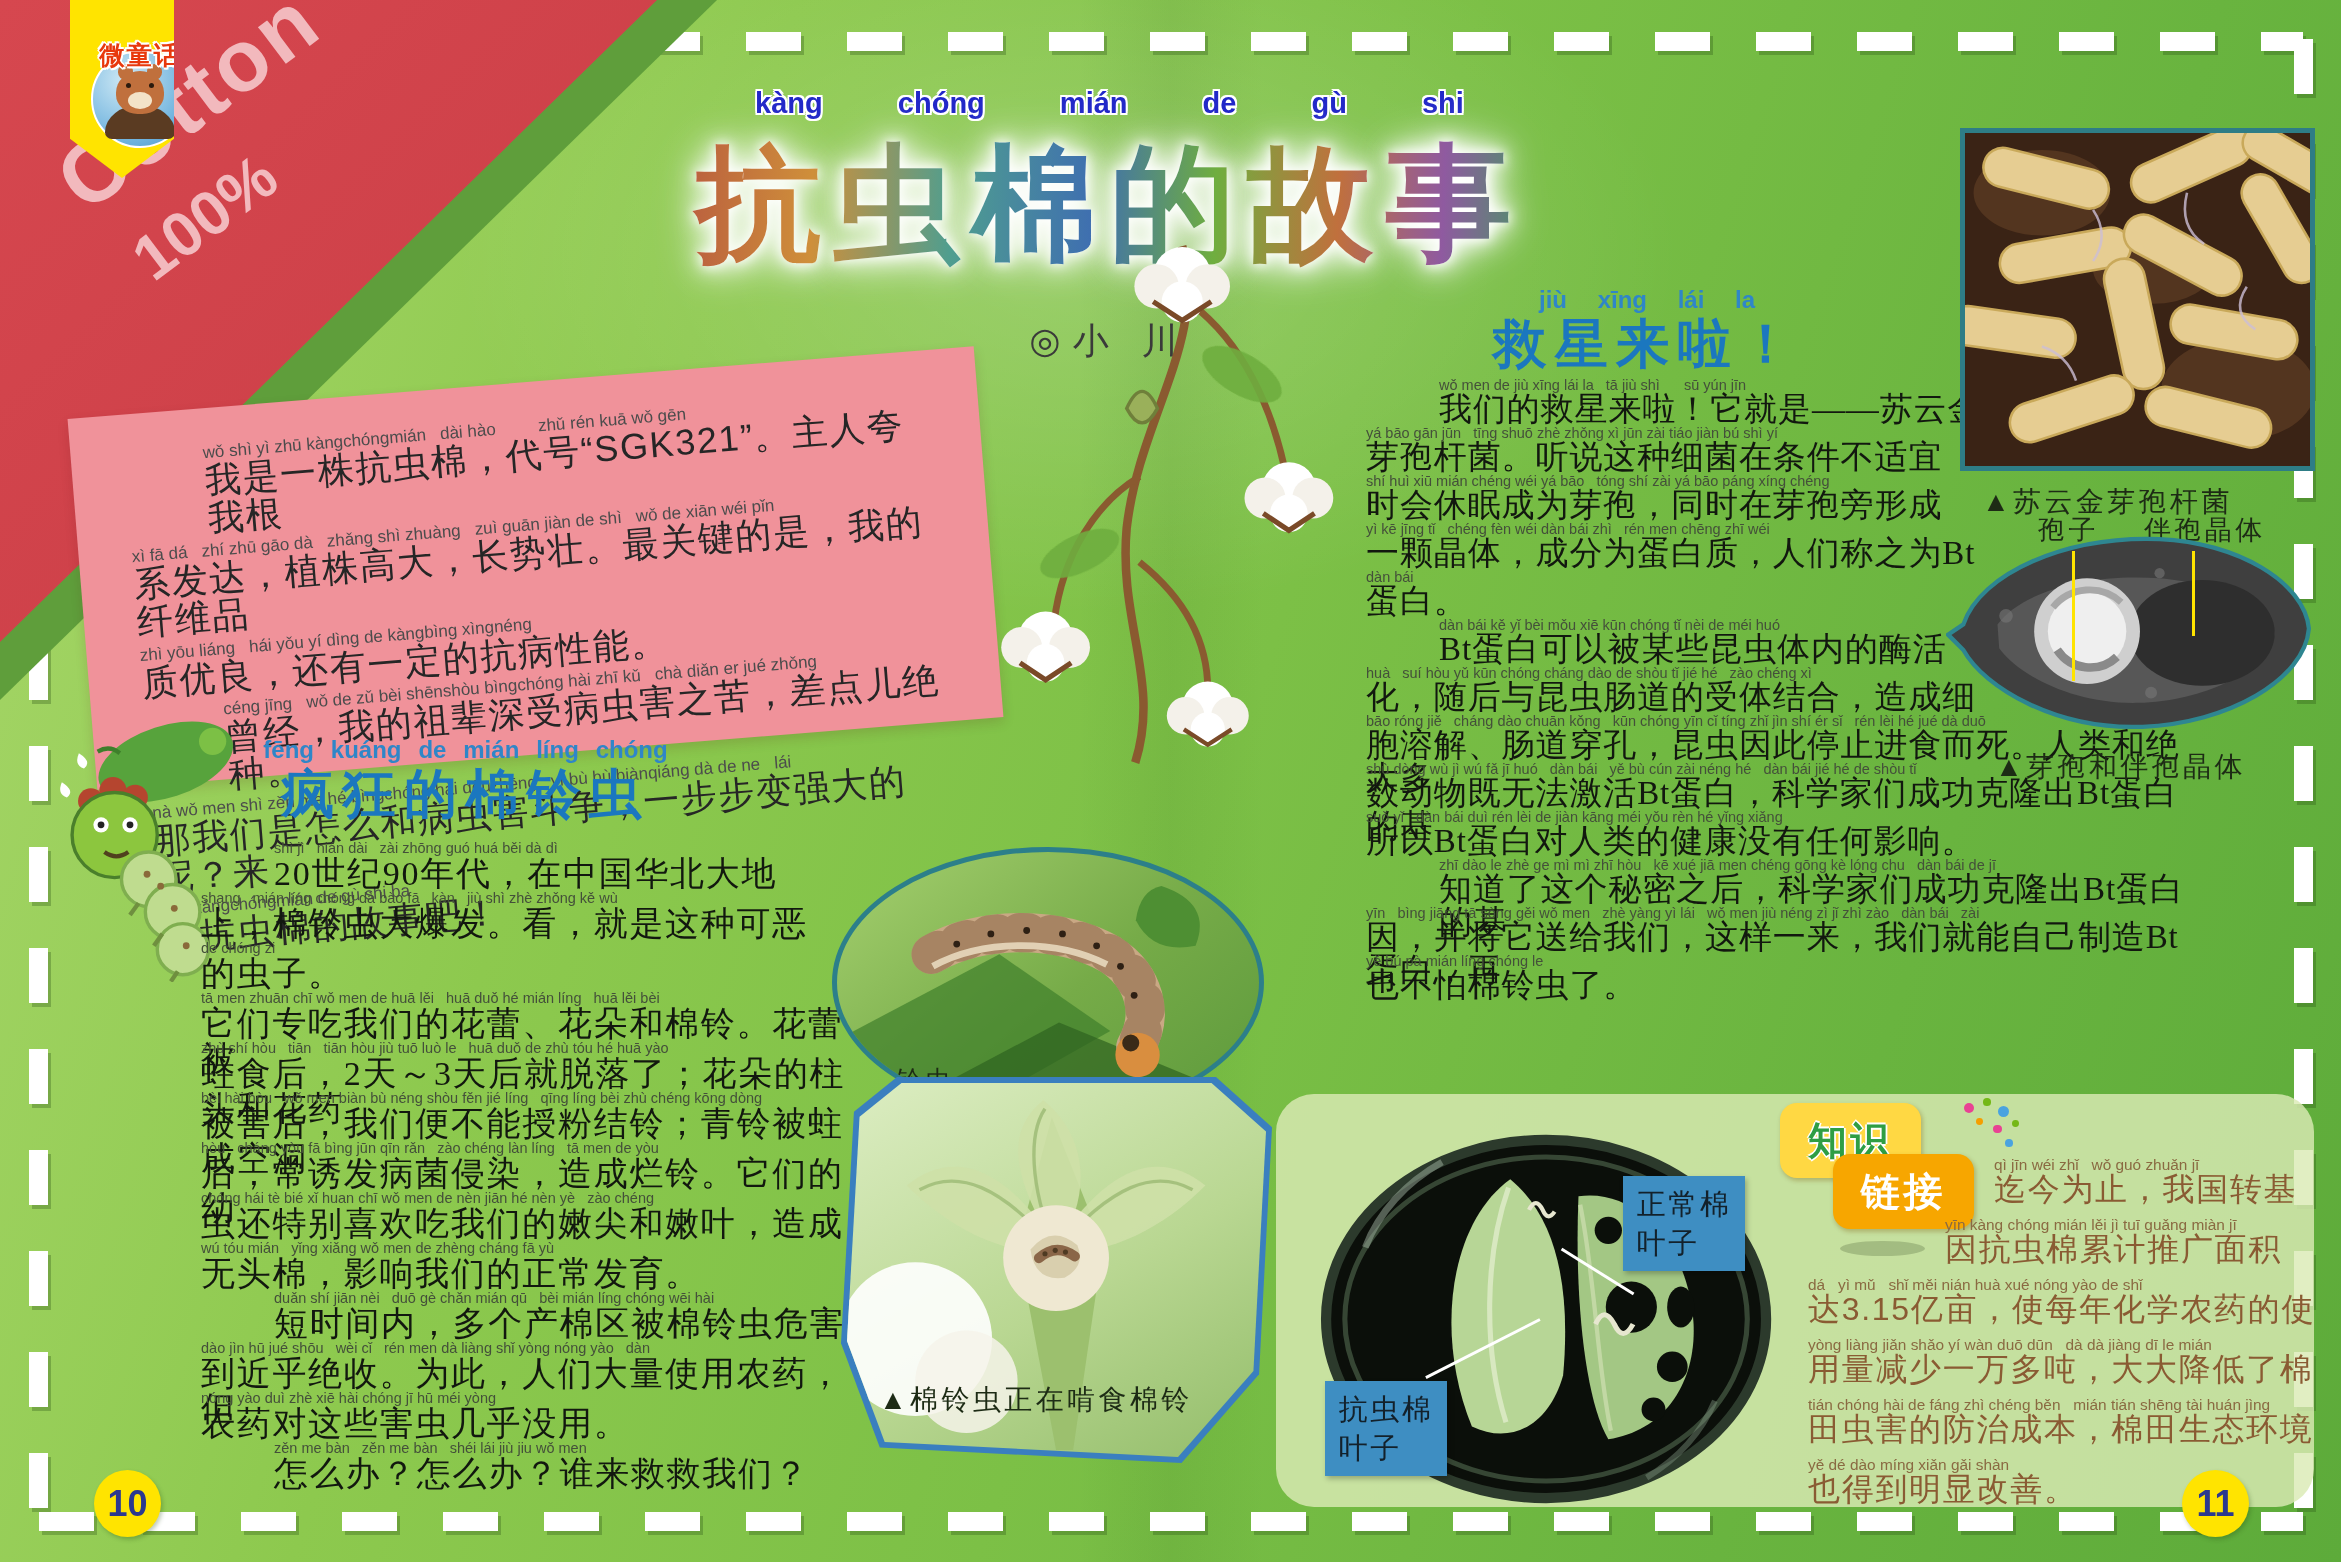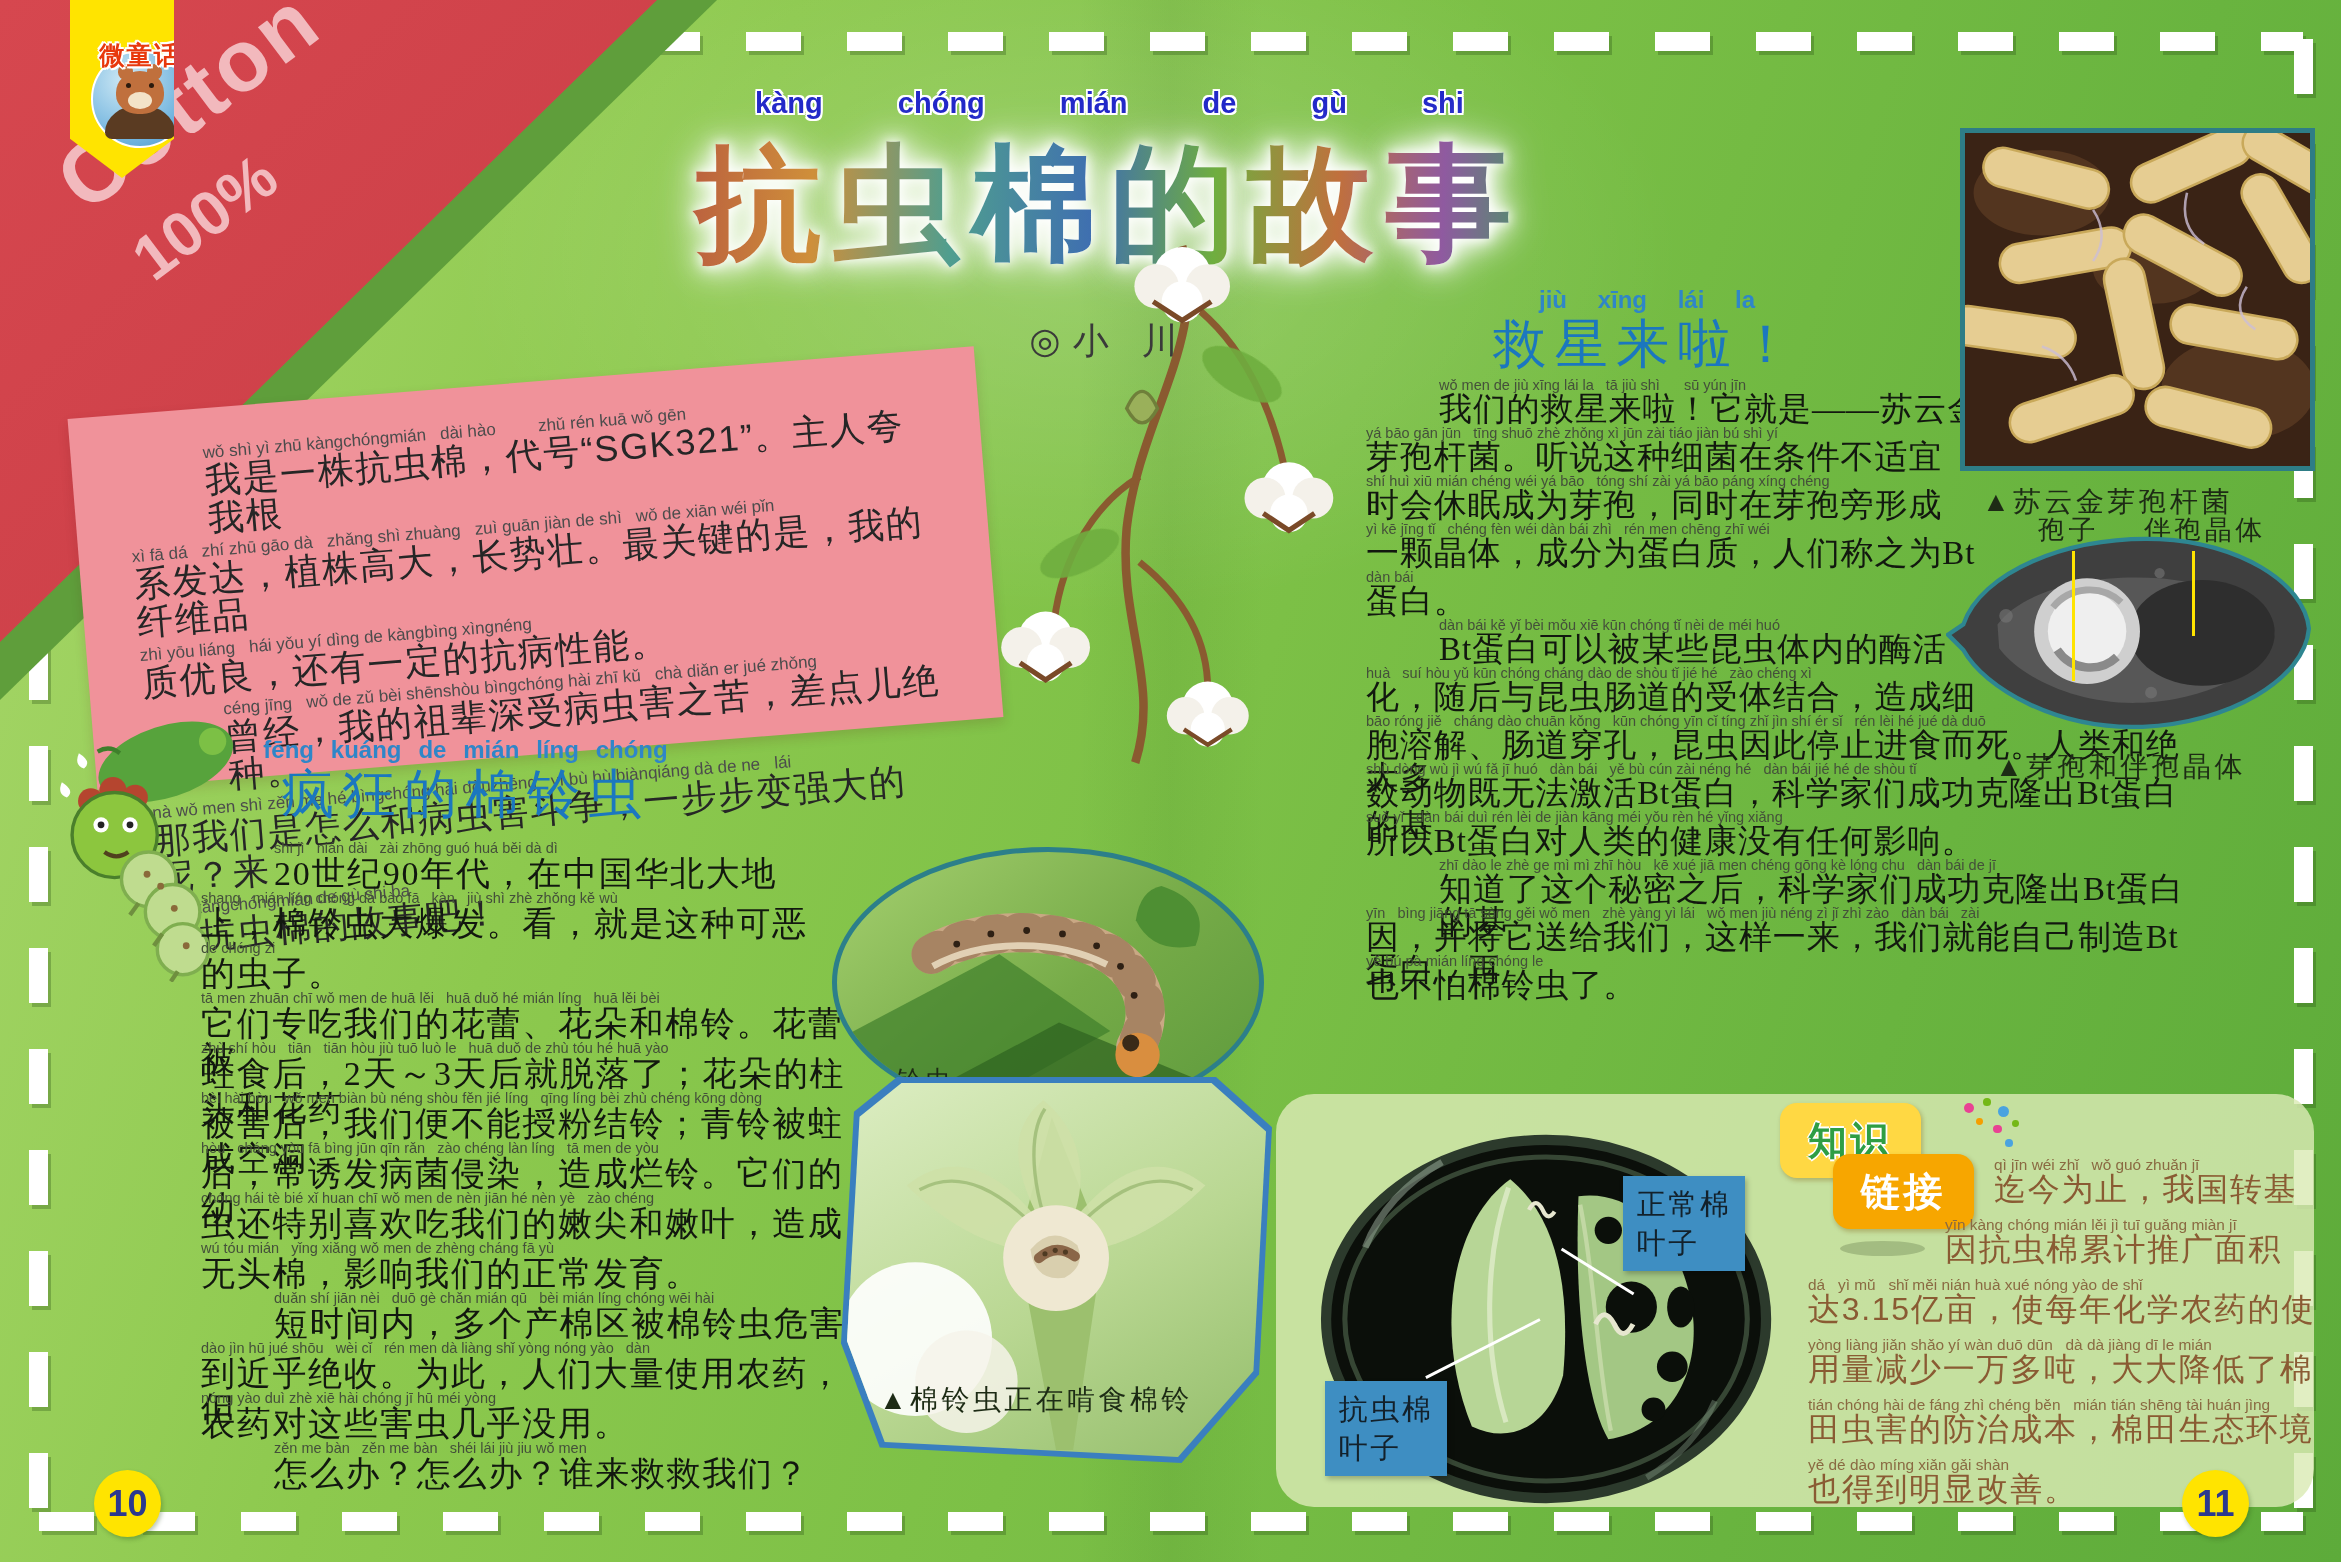--- a/index.html
+++ b/index.html
@@ -67,21 +67,21 @@
   .col-left{position:absolute;left:201px;top:841px;width:666px;}
   .col-left .line{height:50px;}
   .col-left .py{font-size:14.5px;line-height:14.5px;}
   .col-left .zh{font-size:34px;line-height:35px;letter-spacing:1.7px;}
   .col-right{position:absolute;left:1366px;top:378px;width:836px;}
   .col-right .line{height:48px;}
   .col-right .py{font-size:14.5px;line-height:14.5px;}
   .col-right .zh{font-size:33px;line-height:33px;letter-spacing:0.9px;}
   .sec-head{position:absolute;text-align:center;}
   .sec-head .hpy{color:#2f86c8;font-weight:700;font-size:24px;word-spacing:10.2px;}
-  .sec-head .htx{color:#1b77bf;font-weight:400;font-size:53px;letter-spacing:8.5px;line-height:60px;}
+  .sec-head .htx{color:#1b77bf;font-weight:700;font-size:53px;letter-spacing:8.5px;line-height:60px;}
   
   .caption{position:absolute;color:#1d2b15;font-size:28px;letter-spacing:3.4px;
            font-family:"Liberation Serif","DejaVu Serif",serif;}
   .photo-frame{position:absolute;border:5.1px solid #2e7d86;box-sizing:border-box;}
   .bact{left:1960px;top:128px;width:355px;height:343px;background:radial-gradient(circle at 60% 40%,#5a3a22,#3a2315 75%);overflow:hidden;}
   .spore-label{position:absolute;top:512px;font-size:27px;color:#1d2b15;letter-spacing:3.4px;font-family:Liberation Mono, monospace;}
   .yline{position:absolute;width:3.4px;background:#ffe400;}
   .oval-photo{position:absolute;left:832px;top:847px;width:432px;height:271px;border-radius:50%;
               border:5.1px solid #2c7f8a;box-sizing:border-box;overflow:hidden;
               background:linear-gradient(140deg,#a5d06f 0%,#76ab48 55%,#5d9a3c 100%);}

